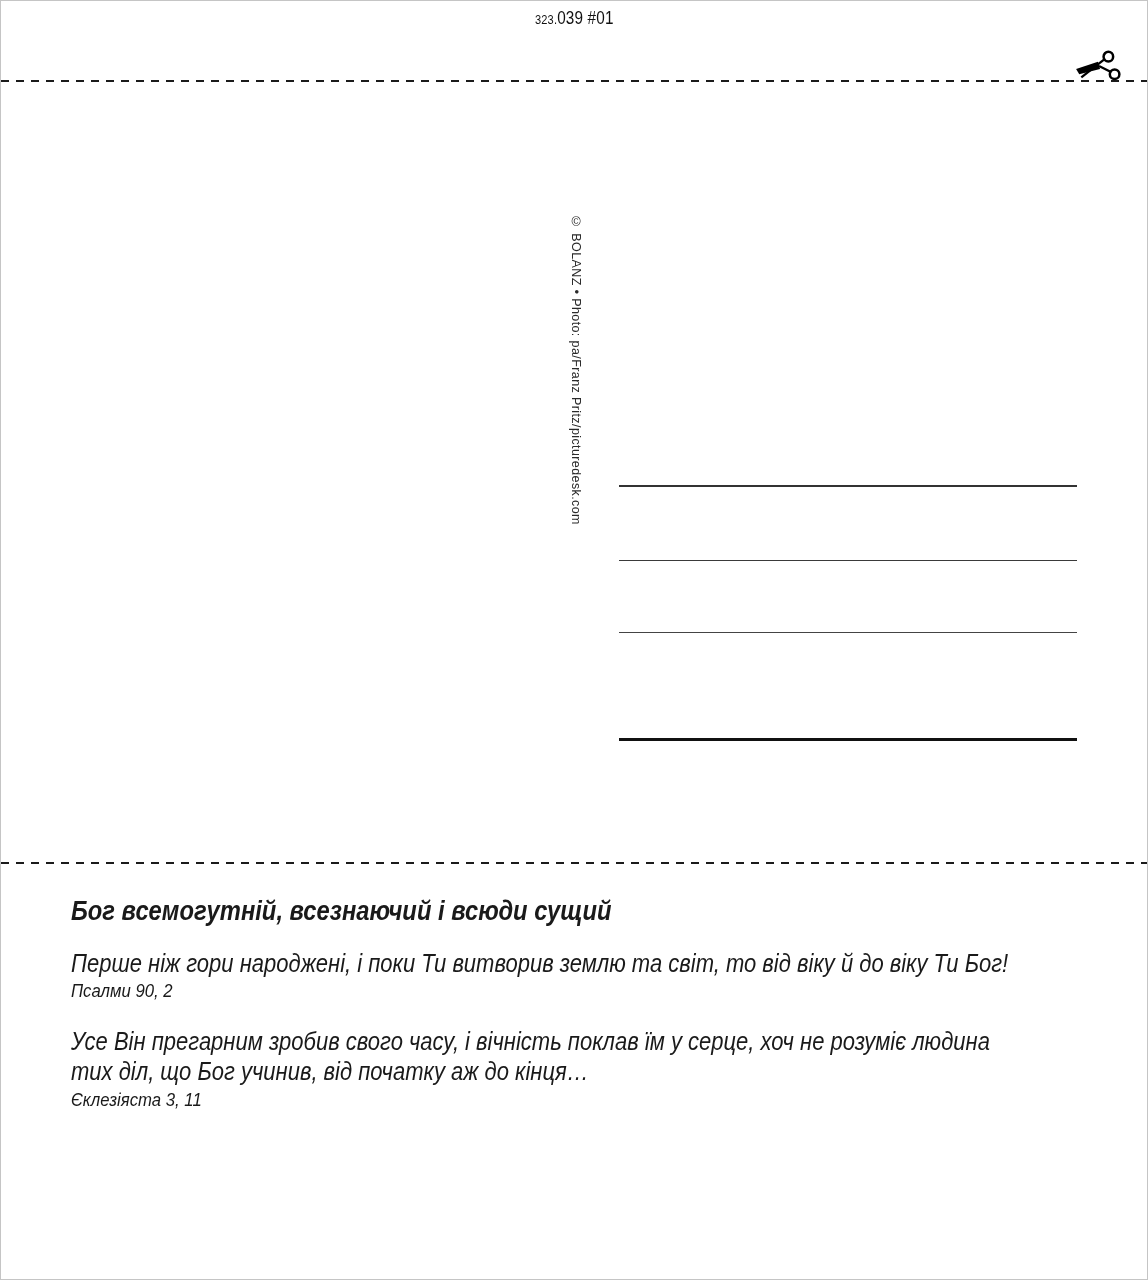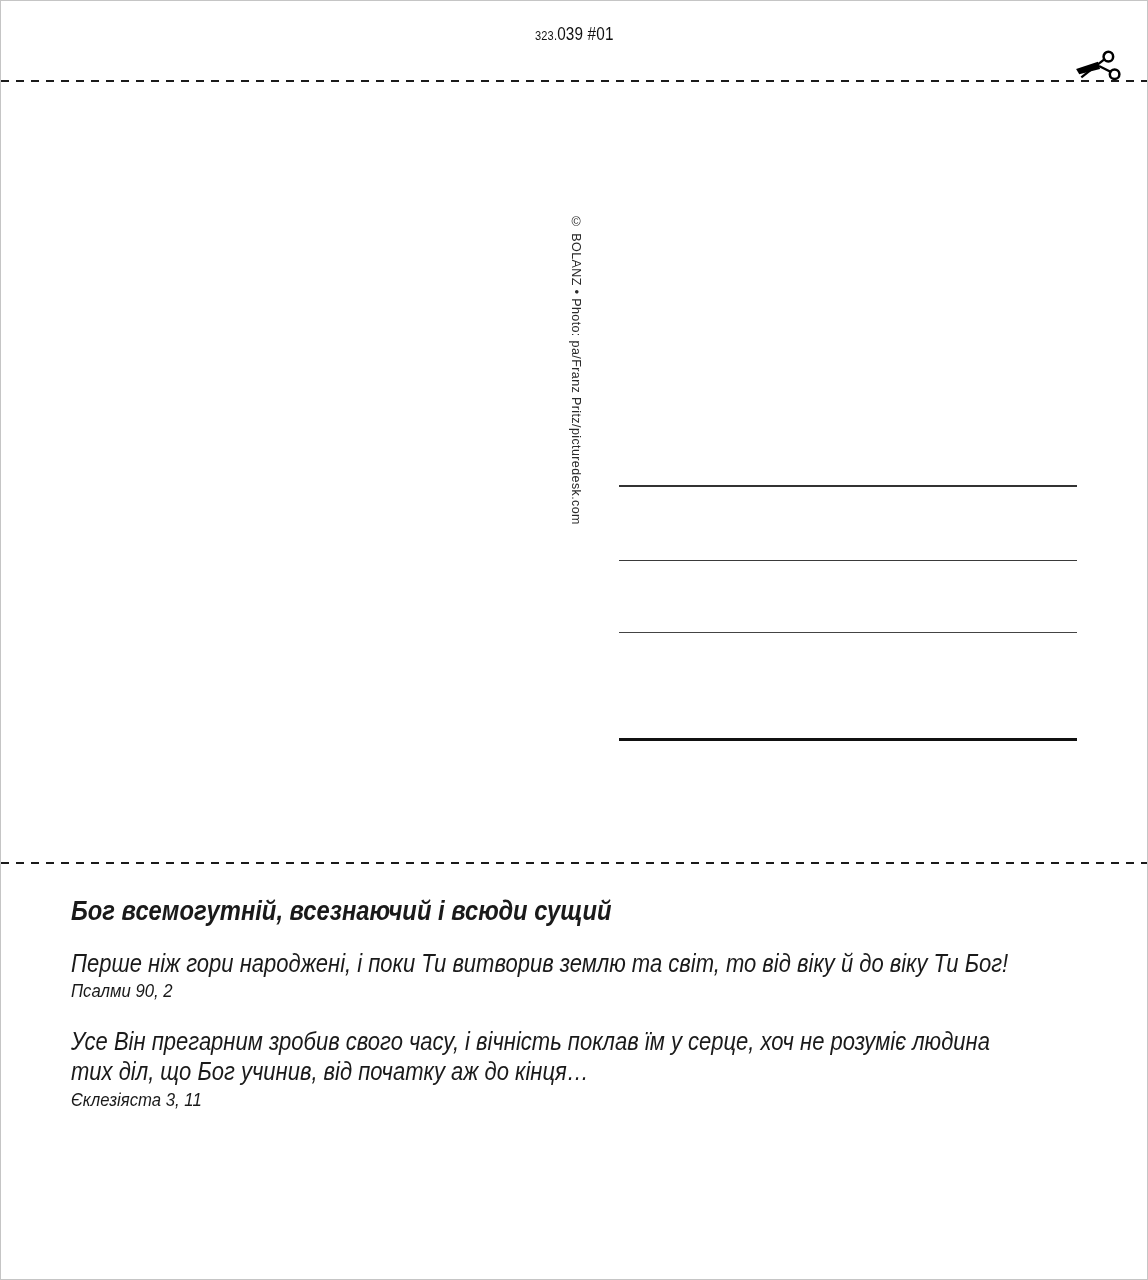--- a/index.html
+++ b/index.html
@@ -21,21 +21,20 @@
 
   
   .header-code {
     position: absolute;
     top: 7px;
     left: 0;
     right: 0;
     text-align: center;
     color: #111;
     white-space: nowrap;
-    margin-top: 16px;
   }
   .header-code .inner {
     display: inline-block;
     transform: scaleX(0.85);
     transform-origin: center top;
     letter-spacing: 0.2px;
   }
   .code-small { font-size: 13px; }
   .code-large { font-size: 18px; }
 

